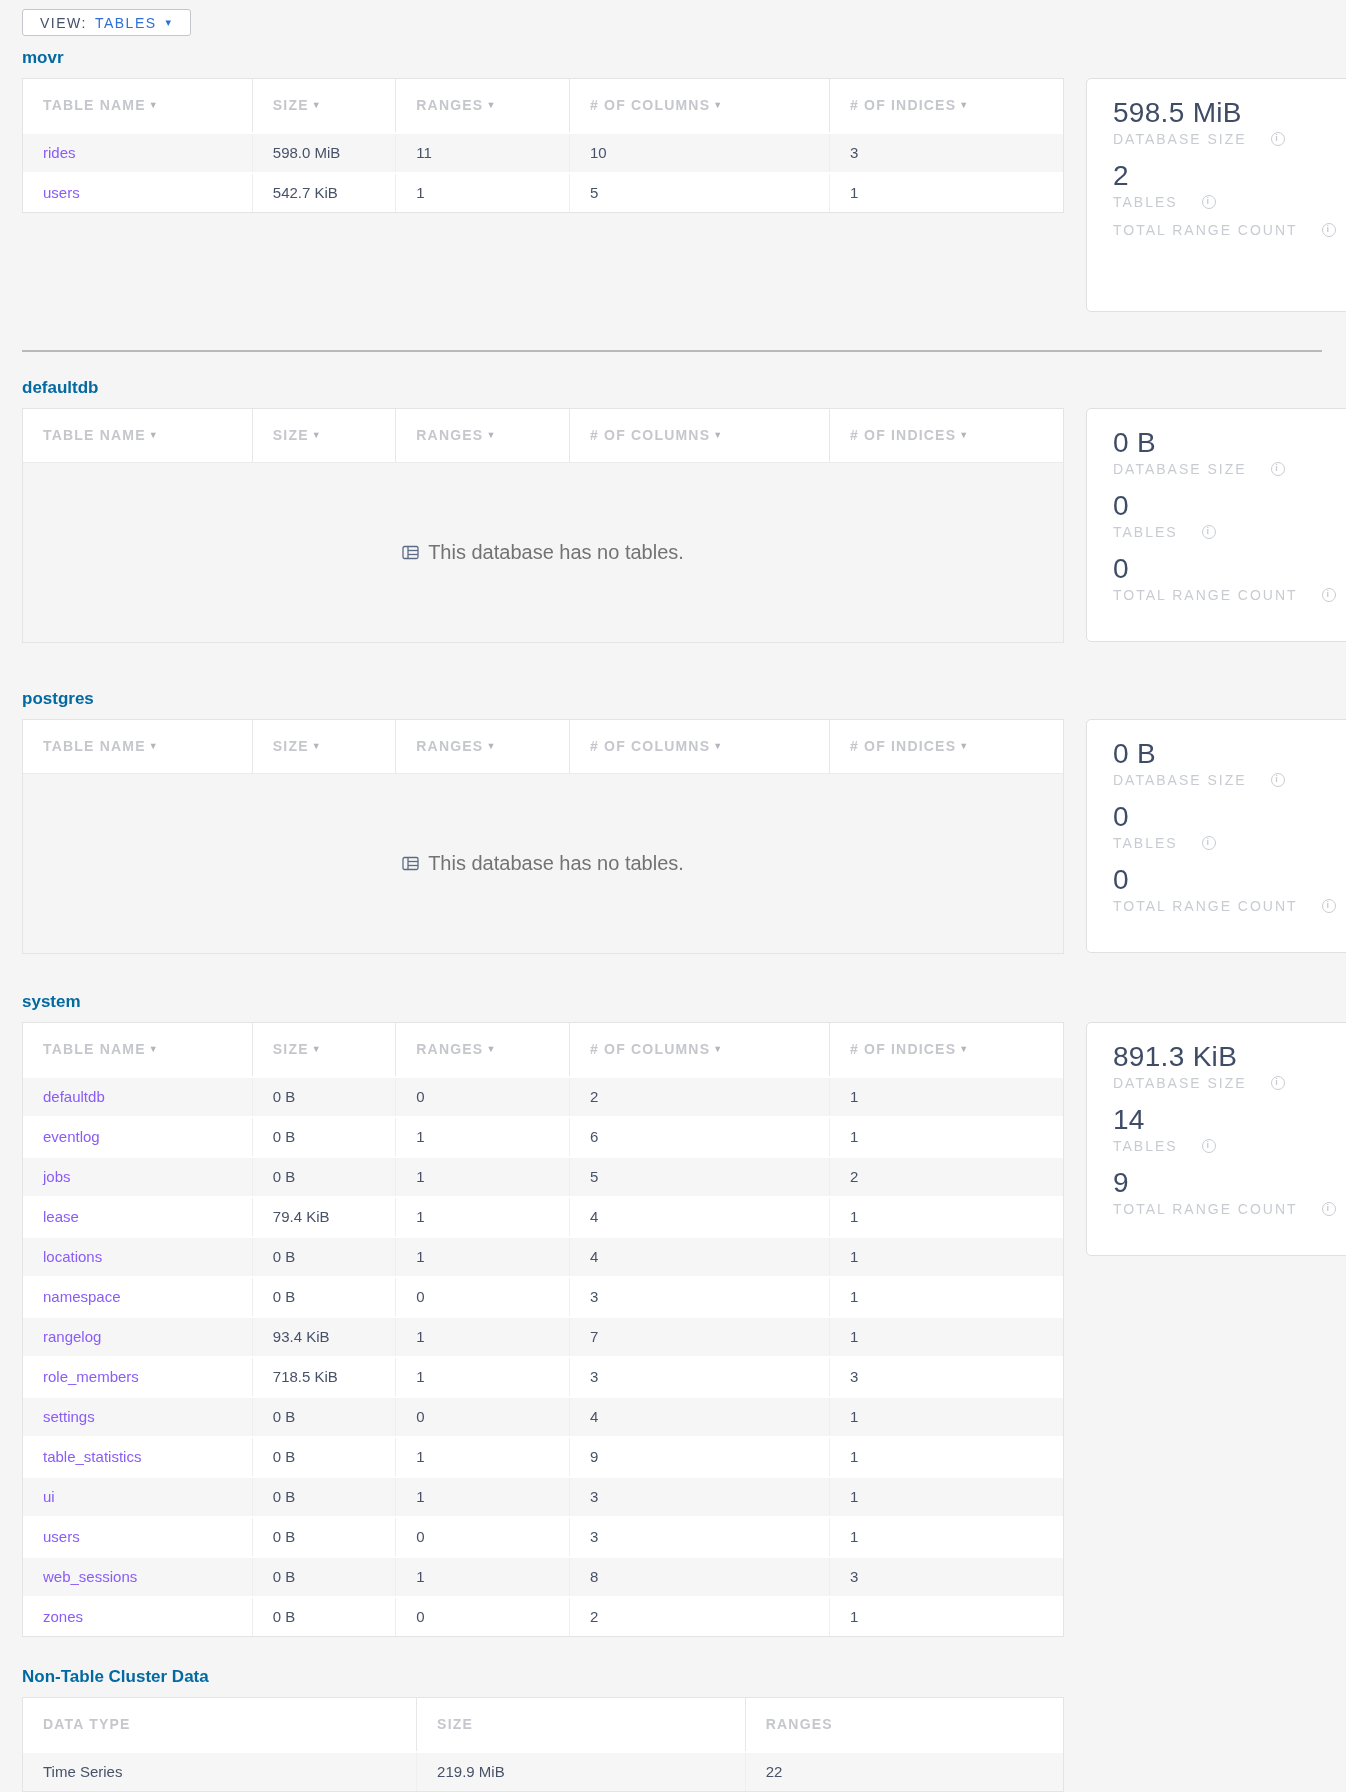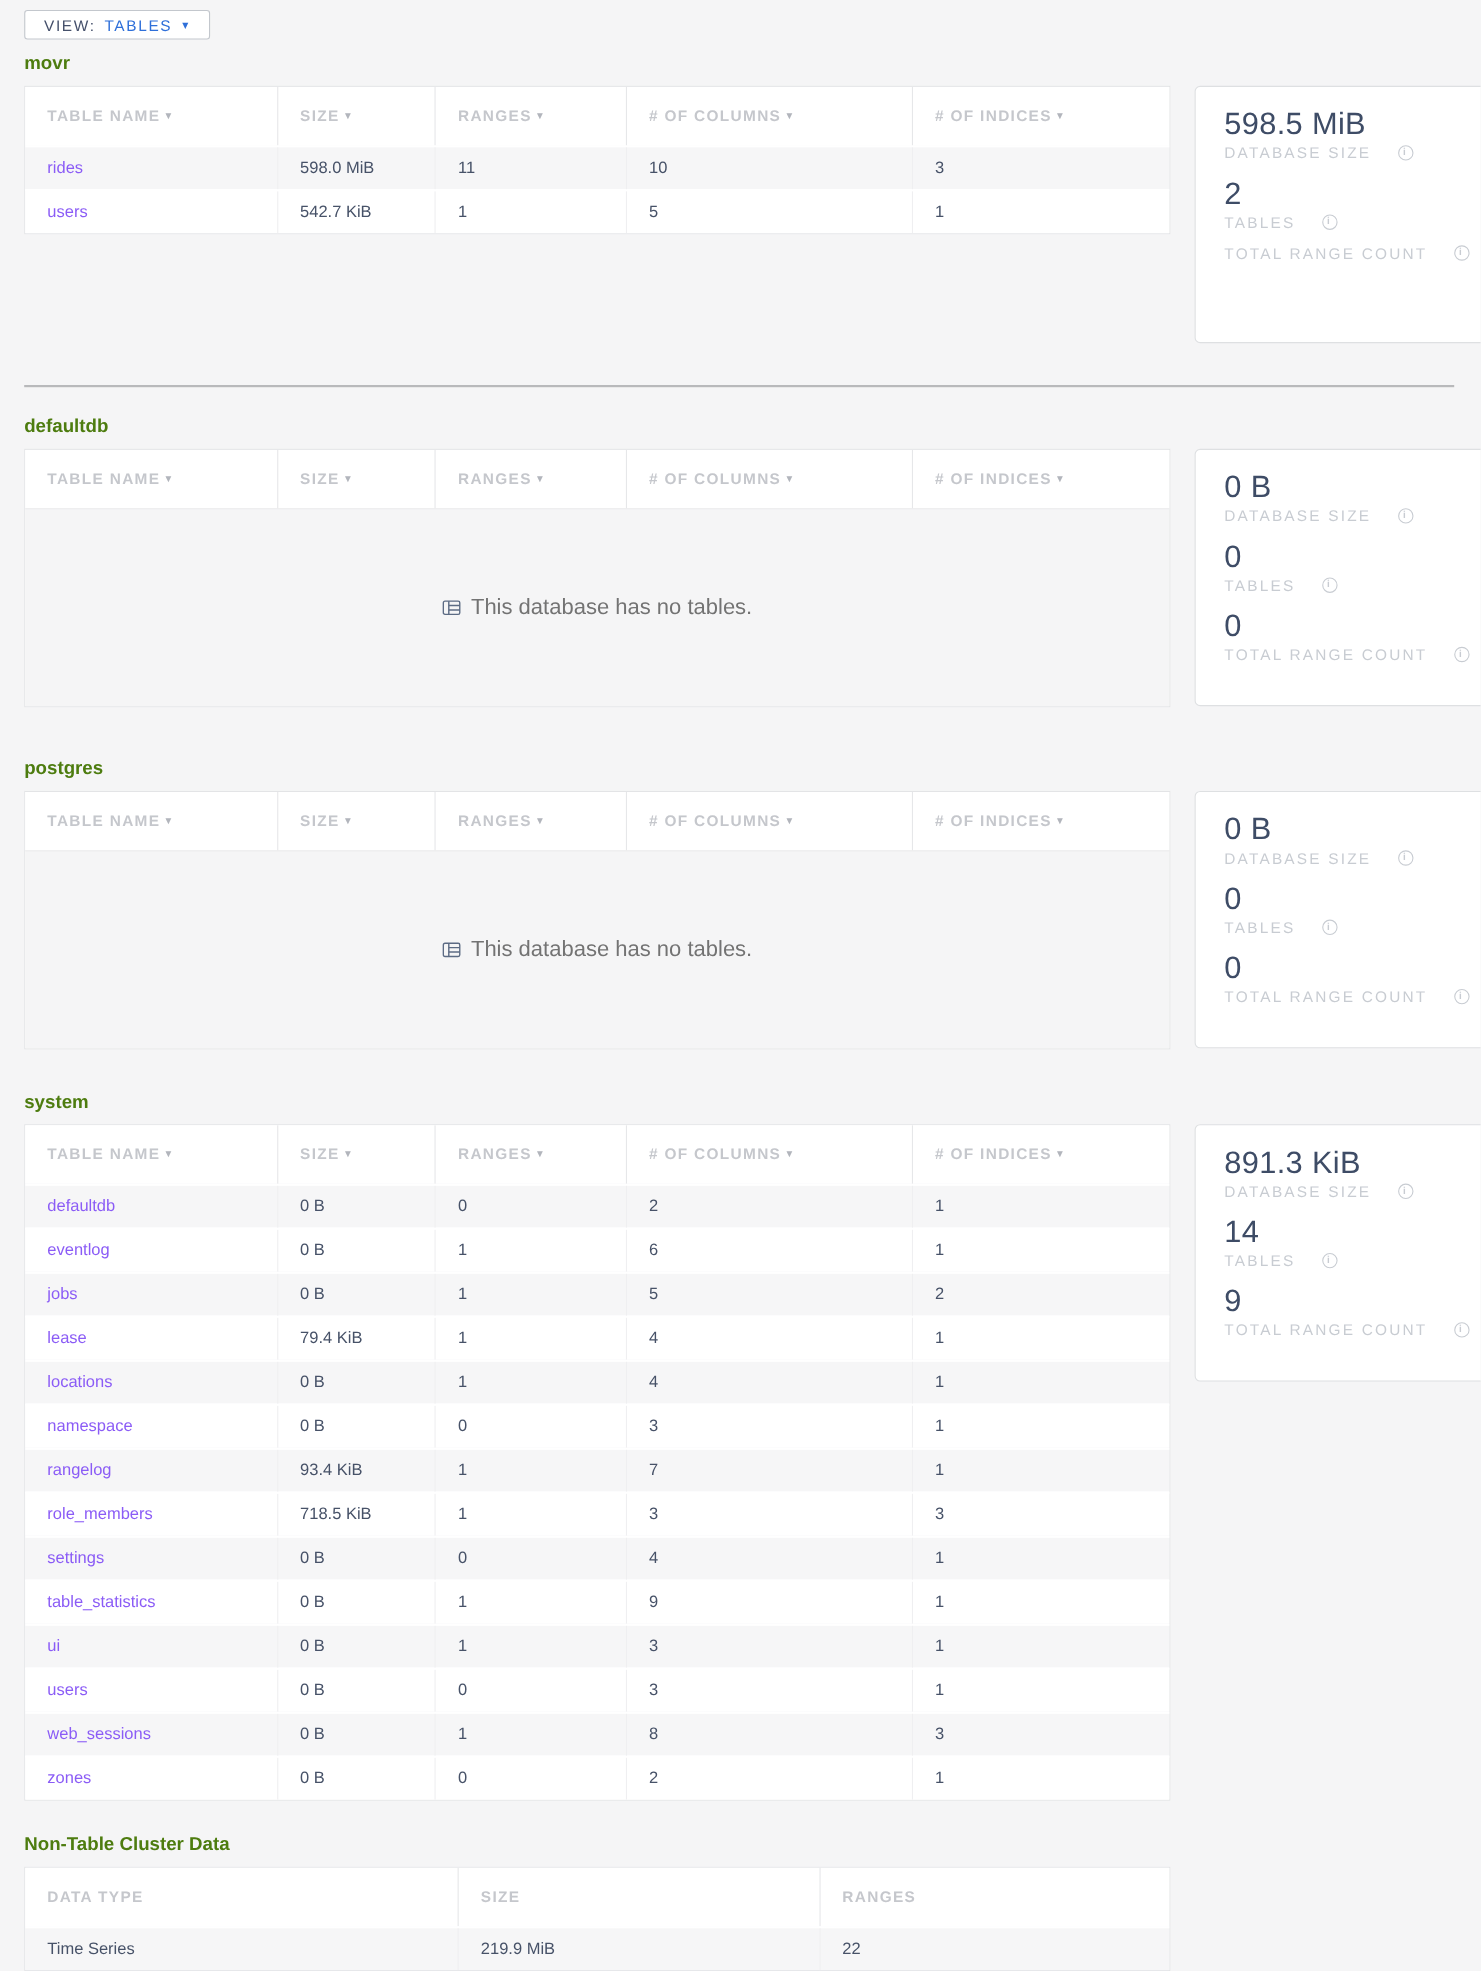--- a/index.html
+++ b/index.html
@@ -16,21 +16,21 @@
     height:27px; padding:0 17px;
     background:#fff; border:1px solid #c3c7cd; border-radius:3px;
     font-size:14px; letter-spacing:1.5px; cursor:pointer;
     margin-bottom:12px;
   }
   .view-btn .view-label { color:#45506b; margin-right:8px; }
   .view-btn .view-value { color:#2e6fd9; }
   .view-btn .caret { color:#2e6fd9; font-size:11px; margin-left:9px; }
   
   .db-title {
-    font-size:17px; font-weight:700; color:#4d7c0f;
+    font-size:17px; font-weight:700; color:#0369a1;
     line-height:20px;
   }
   .section-body { display:flex; align-items:flex-start; margin-top:10px; }
   
   .table {
     width:1042px; flex:none;
     background:#fff; border:1px solid #e3e4e6;
   }
   .thead { display:flex; background:#fff; }
   .th {

